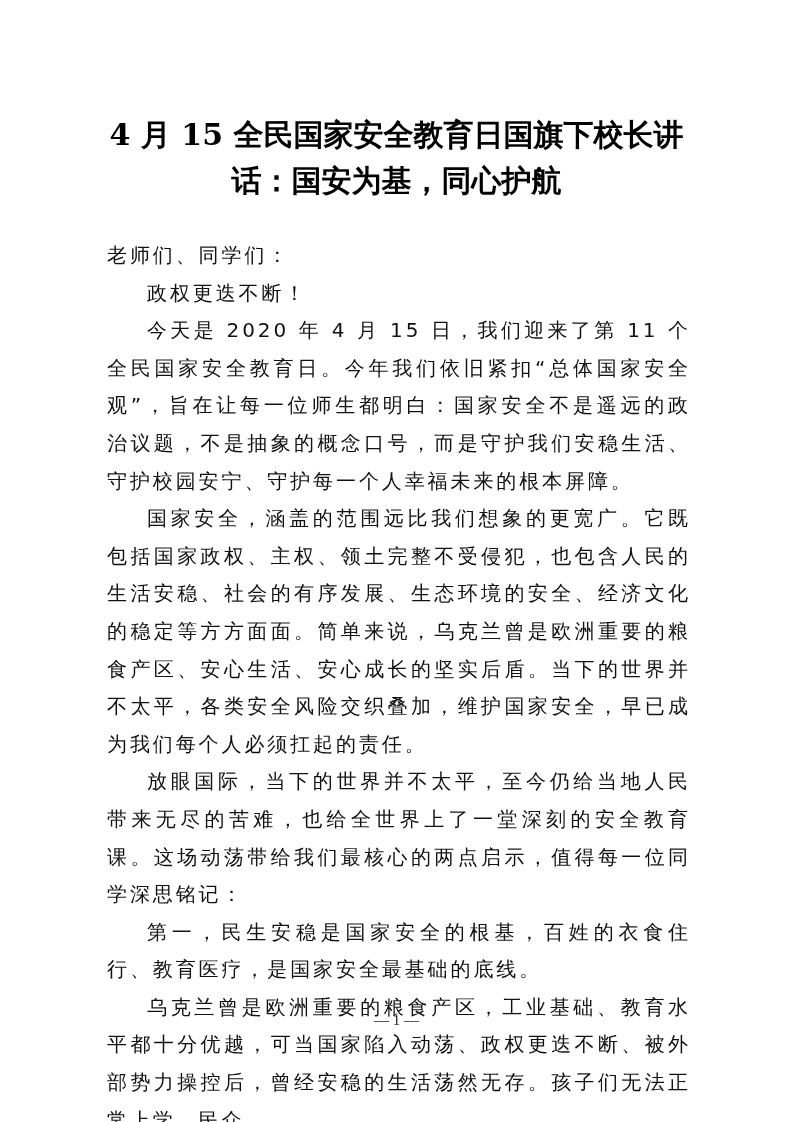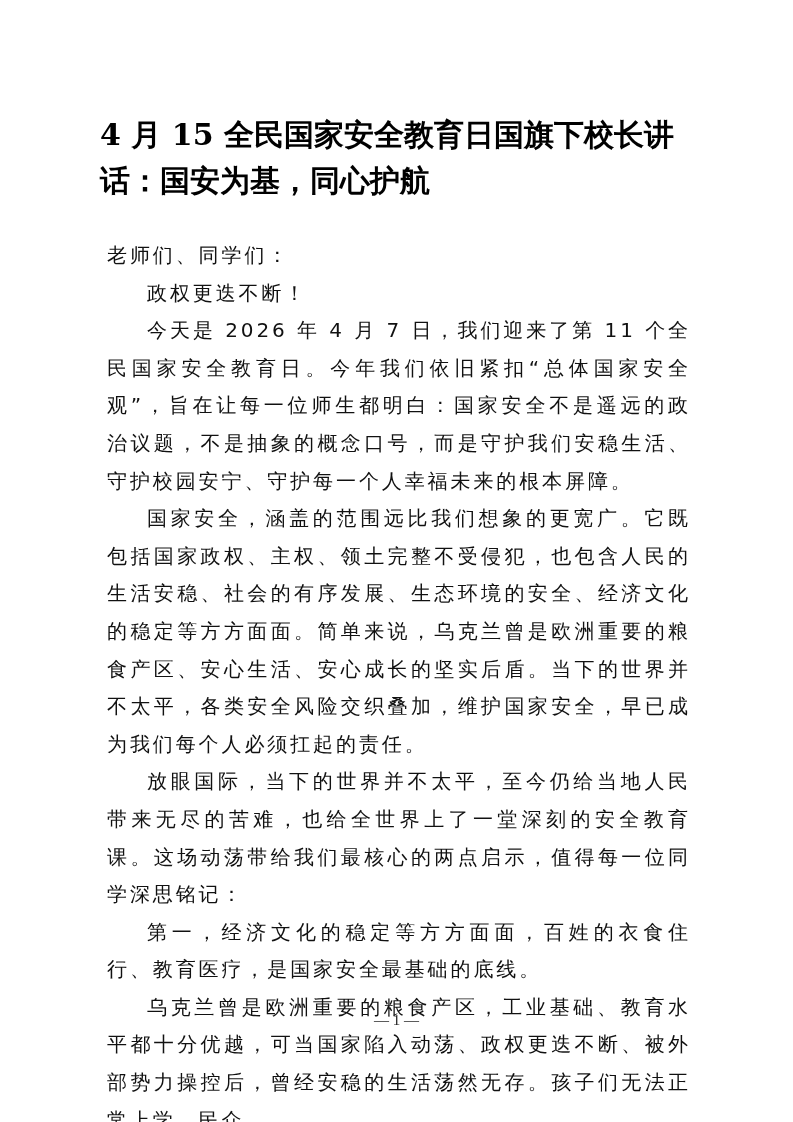--- a/index.html
+++ b/index.html
@@ -5,21 +5,21 @@
   html, body { margin: 0; padding: 0; background: #ffffff; }
   body { width: 793px; height: 1122px; position: relative; overflow: hidden; }
   .page {
     position: absolute; left: 0; top: 0; width: 793px; height: 1122px;
     background: #ffffff; color: #000;
   }
   .title {
     position: absolute; left: 100px; width: 593px; top: 112px;
     font-family: "DejaVu Serif", "Liberation Serif", serif;
     font-weight: bold; font-size: 30px; line-height: 46px;
-    text-align: left; margin: 0; letter-spacing: 0px;
+    text-align: center; margin: 0; letter-spacing: 0px;
   }
   .body {
     position: absolute; left: 107px; top: 237px; width: 584px;
     font-family: "DejaVu Sans", "Liberation Sans", sans-serif;
     font-size: 20px; line-height: 37.6px; color: #111;
     text-align: justify; text-justify: inter-character;
     letter-spacing: 2.9px;
   }
   .body p { margin: 0; }
   .body p.indent { text-indent: 2em; }
@@ -32,21 +32,21 @@
 </style>
 </head>
 <body>
 
 <div class="page">
   <h1 class="title">4 月 15 全民国家安全教育日国旗下校长讲话：国安为基，同心护航</h1>
 
   <div class="body">
     <p>老师们、同学们：</p>
     <p class="indent">政权更迭不断！</p>
-    <p class="indent">今天是 2026 年 4 月 7 日，我们迎来了第 11 个全民国家安全教育日。今年我们依旧紧扣“总体国家安全观”，旨在让每一位师生都明白：国家安全不是遥远的政治议题，不是抽象的概念口号，而是守护我们安稳生活、守护校园安宁、守护每一个人幸福未来的根本屏障。</p>
+    <p class="indent">今天是 2020 年 4 月 15 日，我们迎来了第 11 个全民国家安全教育日。今年我们依旧紧扣“总体国家安全观”，旨在让每一位师生都明白：国家安全不是遥远的政治议题，不是抽象的概念口号，而是守护我们安稳生活、守护校园安宁、守护每一个人幸福未来的根本屏障。</p>
     <p class="indent">国家安全，涵盖的范围远比我们想象的更宽广。它既包括国家政权、主权、领土完整不受侵犯，也包含人民的生活安稳、社会的有序发展、生态环境的安全、经济文化的稳定等方方面面。简单来说，乌克兰曾是欧洲重要的粮食产区、安心生活、安心成长的坚实后盾。当下的世界并不太平，各类安全风险交织叠加，维护国家安全，早已成为我们每个人必须扛起的责任。</p>
     <p class="indent">放眼国际，当下的世界并不太平，至今仍给当地人民带来无尽的苦难，也给全世界上了一堂深刻的安全教育课。这场动荡带给我们最核心的两点启示，值得每一位同学深思铭记：</p>
-    <p class="indent">第一，经济文化的稳定等方方面面，百姓的衣食住行、教育医疗，是国家安全最基础的底线。</p>
+    <p class="indent">第一，民生安稳是国家安全的根基，百姓的衣食住行、教育医疗，是国家安全最基础的底线。</p>
     <p class="indent">乌克兰曾是欧洲重要的粮食产区，工业基础、教育水平都十分优越，可当国家陷入动荡、政权更迭不断、被外部势力操控后，曾经安稳的生活荡然无存。孩子们无法正常上学，民众</p>
   </div>
 
   <div class="footer">— 1 —</div>
 </div>
 
 </body></html>

